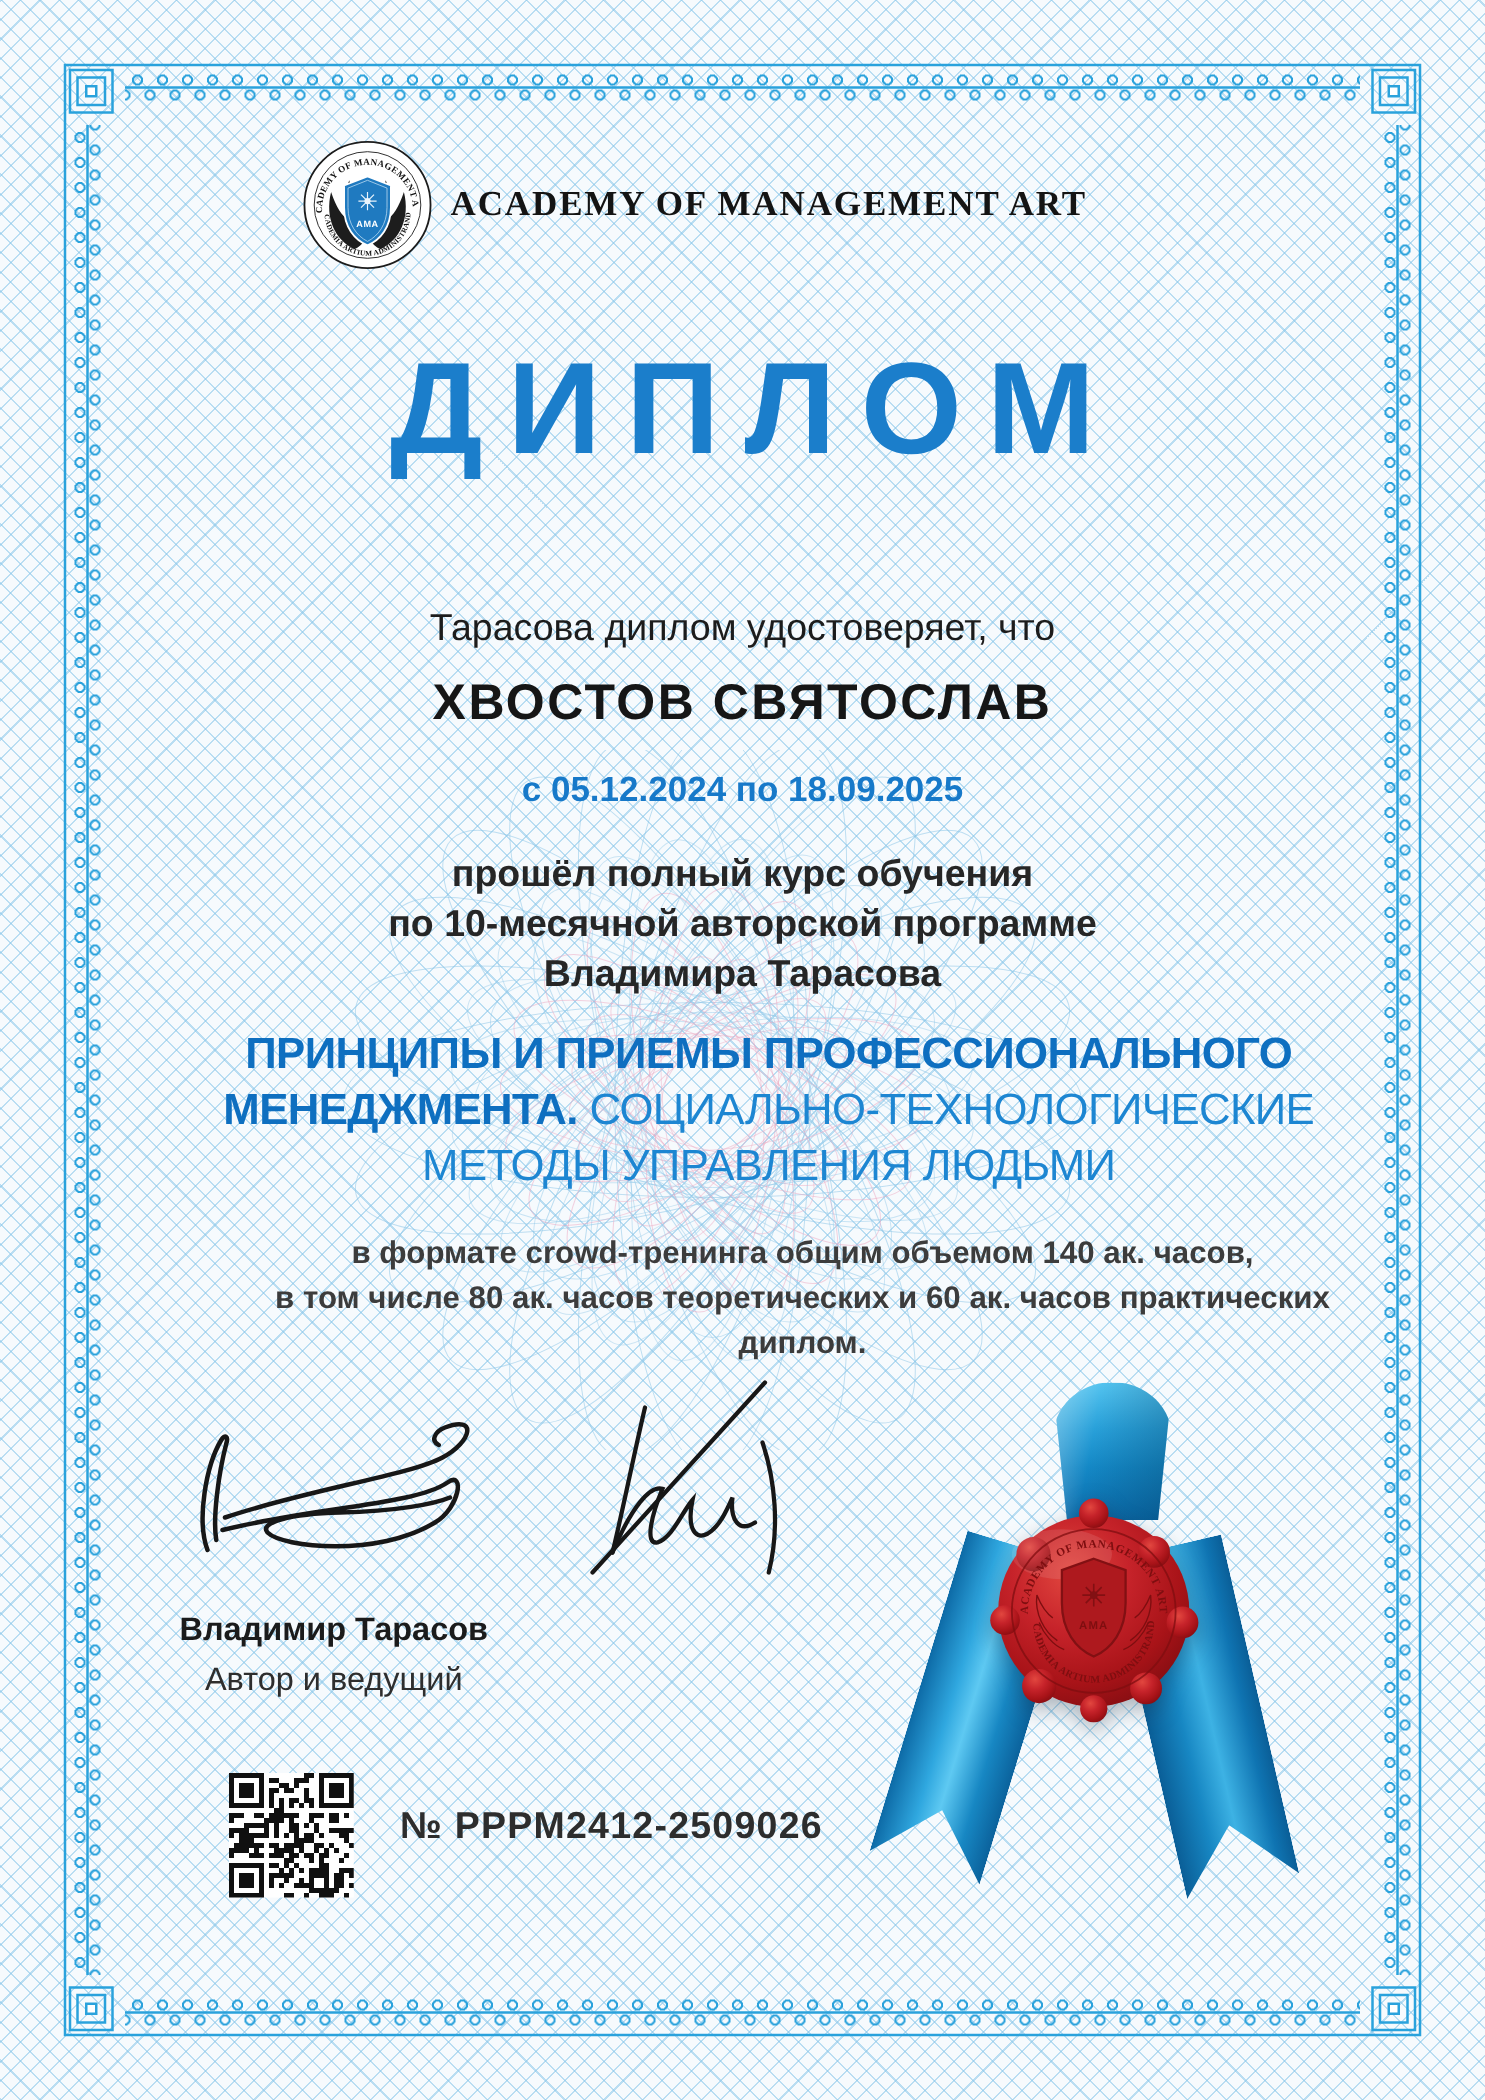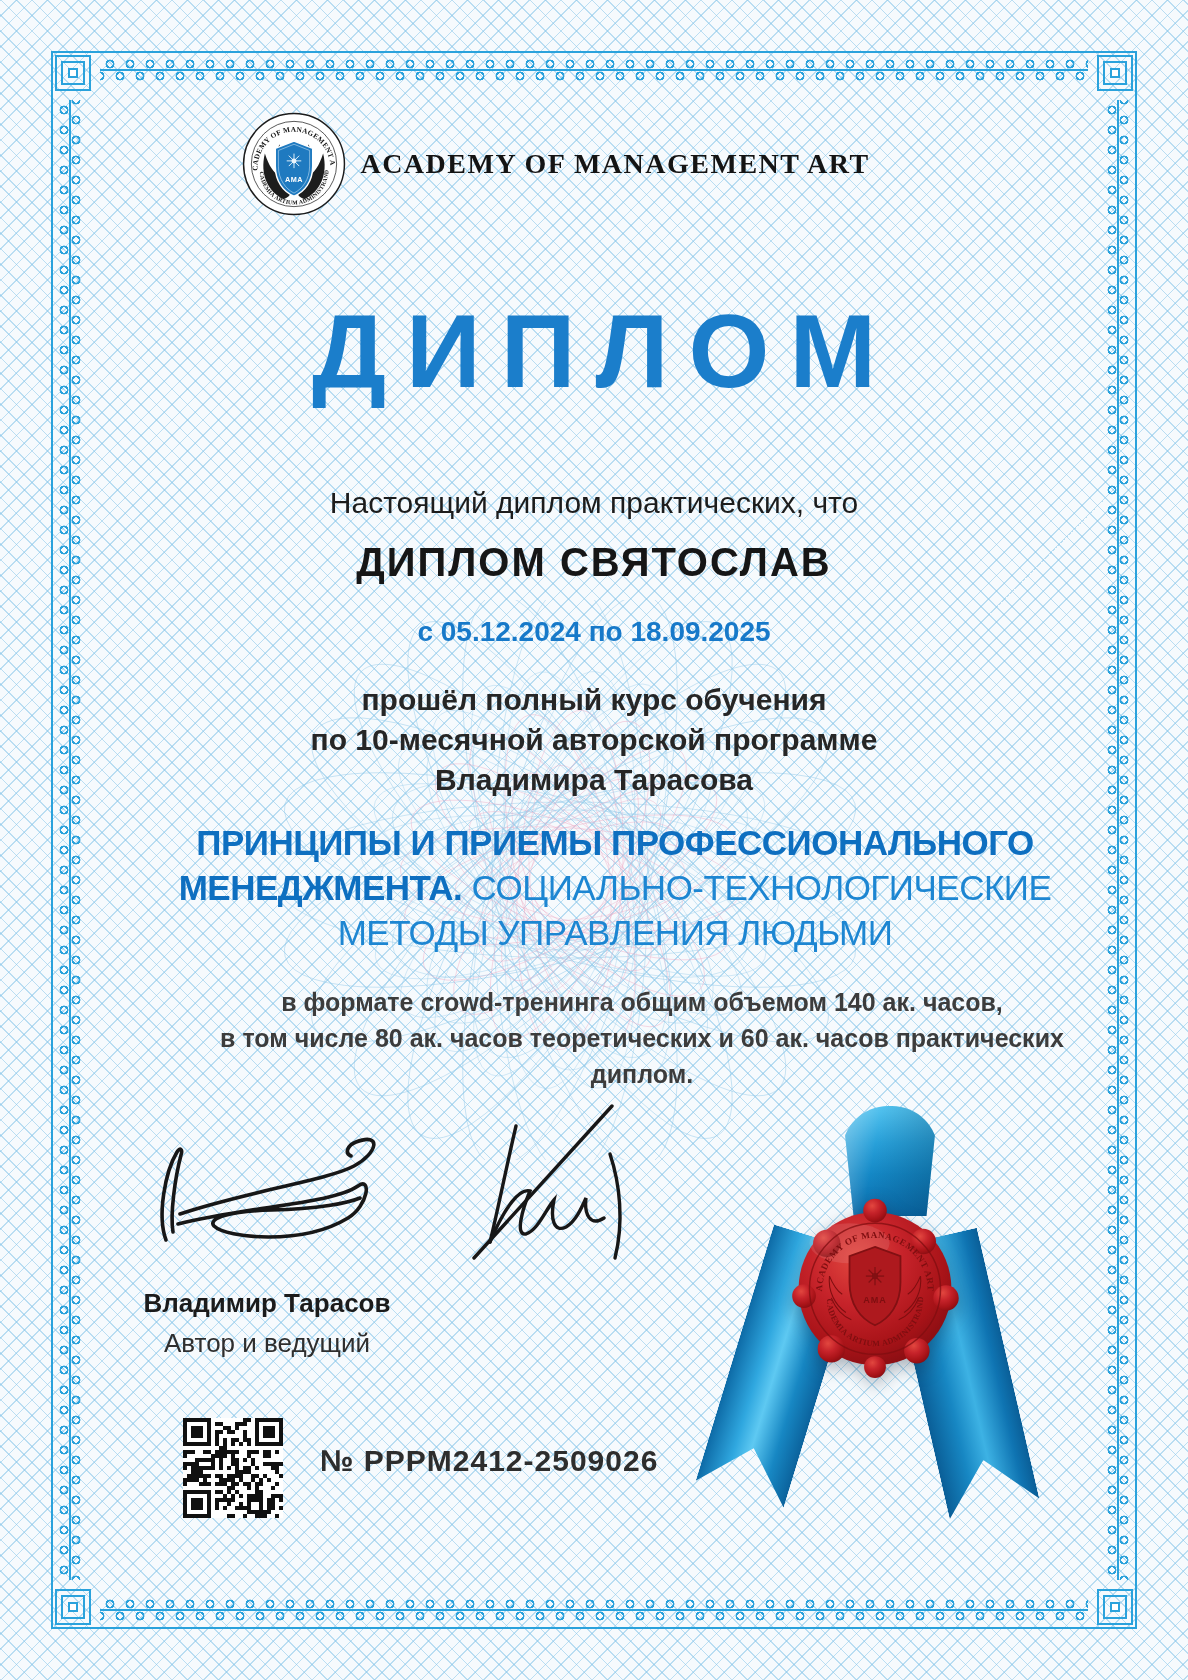--- a/index.html
+++ b/index.html
@@ -46,21 +46,21 @@
   .header-row{position:absolute;top:112px;left:0;width:100%;display:flex;align-items:center;
     justify-content:center;gap:14px;transform:translateX(-38px);}
   .logo{width:104px;height:104px;flex:0 0 auto;}
   .org-name{font-family:"Liberation Serif","DejaVu Serif",serif;font-weight:700;
     font-size:28px;letter-spacing:1.5px;color:#141414;white-space:nowrap;}
 
   
   .flower{position:absolute;left:250px;top:600px;width:640px;height:560px;z-index:0;pointer-events:none;}
 
   .txt{position:absolute;left:0;width:100%;text-align:center;z-index:2;}
-  .title{top:292px;font-size:104px;font-weight:700;color:#1b7ecb;letter-spacing:20px;text-indent:20px;}
+  .title{top:268px;font-size:104px;font-weight:700;color:#1b7ecb;letter-spacing:20px;text-indent:20px;}
   .statement{top:486px;font-size:30px;font-weight:400;color:#1c1c1c;}
   .recipient{top:540px;font-size:40px;font-weight:700;color:#161616;letter-spacing:2px;}
   .period{top:616px;font-size:28px;font-weight:700;color:#1779c9;}
   .course{top:680px;font-size:30px;font-weight:700;color:#262626;line-height:40px;}
   .program{top:820px;font-size:35px;line-height:45px;letter-spacing:-0.5px;padding-left:21px;}
   .pb{font-weight:700;color:#0e6fc0;}
   .pr{font-weight:400;color:#1d86d2;}
   .format{top:984px;font-size:25px;font-weight:700;color:#3c3c3c;line-height:36px;padding-left:48px;}
 
   
@@ -195,22 +195,22 @@
             <line x1="55" y1="42" x2="45" y2="52"></line>
         </g>
         <circle cx="50" cy="47" r="2.4" fill="#eaf4fc"></circle>
         <text x="50" y="67" text-anchor="middle" font-size="7" font-weight="700" fill="#ffffff" letter-spacing="0.5">AMA</text>
       </g>
     </svg>
     <div class="org-name">ACADEMY OF MANAGEMENT ART</div>
   </div>
 
   <div class="txt title">ДИПЛОМ</div>
-  <div class="txt statement">Настоящий диплом практических, что</div>
-  <div class="txt recipient">ДИПЛОМ СВЯТОСЛАВ</div>
+  <div class="txt statement">Тарасова диплом удостоверяет, что</div>
+  <div class="txt recipient">ХВОСТОВ СВЯТОСЛАВ</div>
   <div class="txt period">с 05.12.2024 по 18.09.2025</div>
 
   <div class="txt course">
     <div>прошёл полный курс обучения</div>
     <div>по 10-месячной авторской программе</div>
     <div>Владимира Тарасова</div>
   </div>
 
   <div class="txt program">
     <div><span class="pb">ПРИНЦИПЫ И ПРИЕМЫ ПРОФЕССИОНАЛЬНОГО</span><span class="pr"></span></div>

